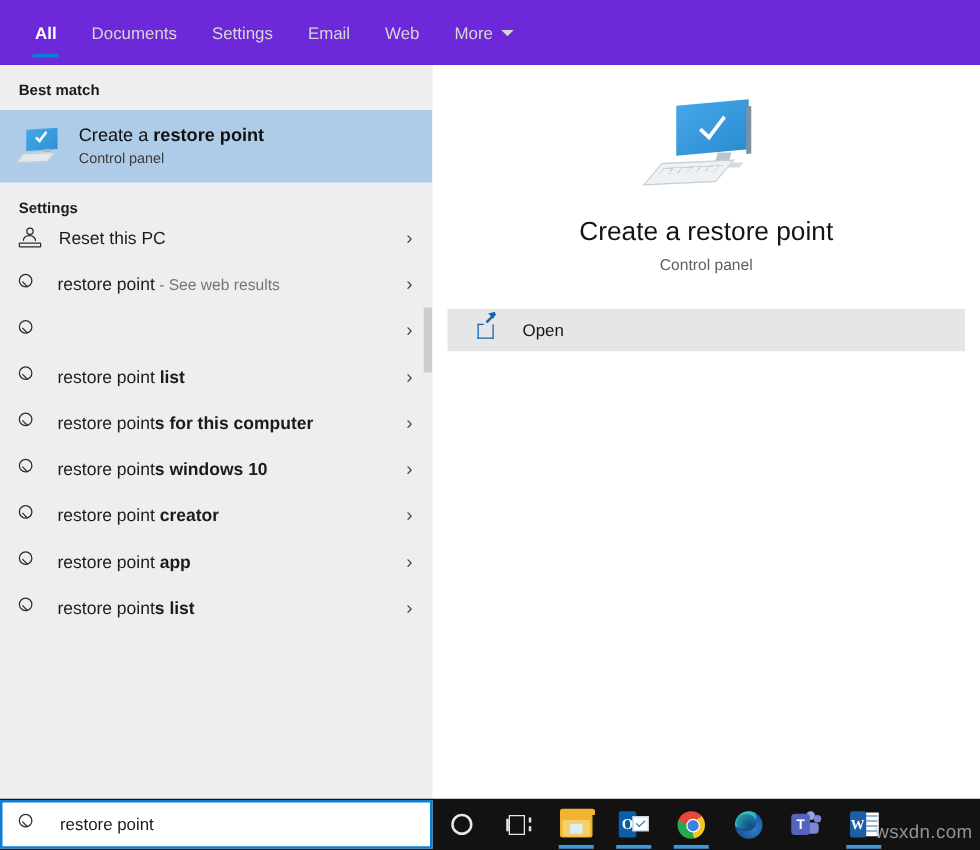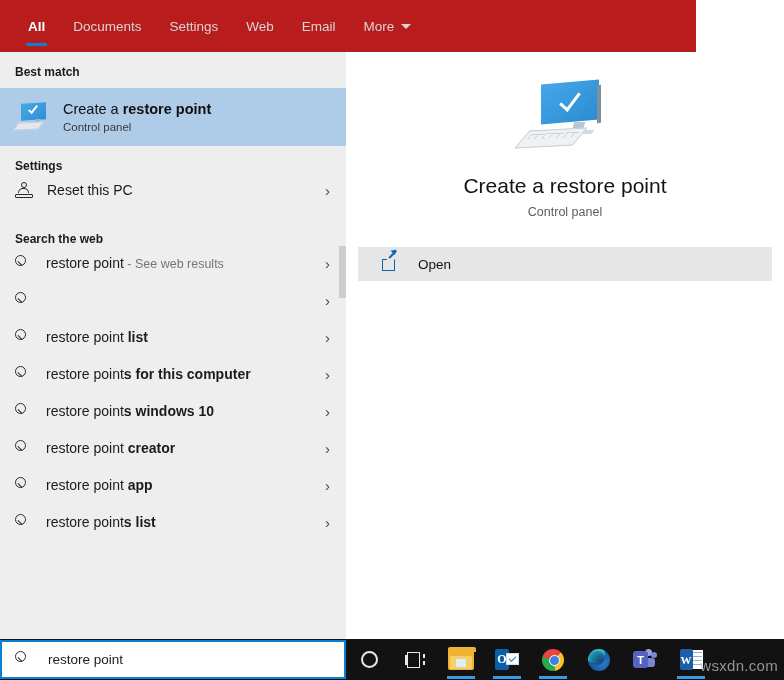--- a/index.html
+++ b/index.html
@@ -8,22 +8,22 @@
     font-family: "Liberation Sans", sans-serif;
     background: #ffffff;
     overflow: hidden;
   }
 
   .app { position: relative; width: 784px; height: 680px; }
 
   
   .topbar {
     position: absolute; left: 0; top: 0;
-    width: 696px; height: 52px;
-    background: #b91c1c;
+    width: 784px; height: 52px;
+    background: #6d28d9;
     display: flex; align-items: center;
   }
   .tabs { display: flex; align-items: stretch; height: 52px; padding-left: 14px; }
   .tab {
     position: relative;
     display: flex; align-items: center;
     padding: 0 14px;
     color: #d6d6d6;
     font-size: 13.5px;
     white-space: nowrap;
@@ -430,24 +430,24 @@
       <div class="tab active">
         <span>All</span>
       </div>
       <div class="tab">
         <span>Documents</span>
       </div>
       <div class="tab">
         <span>Settings</span>
       </div>
       <div class="tab">
+        <span>Email</span>
+      </div>
+      <div class="tab">
         <span>Web</span>
-      </div>
-      <div class="tab">
-        <span>Email</span>
       </div>
       <div class="tab">
         <span>More</span>
         <span class="caret"></span>
       </div>
     </div>
   </div>
 
   <div class="left-panel">
 
@@ -471,21 +471,20 @@
     <div class="row">
       <div class="icon-resetpc">
         <div class="head"></div>
           <div class="body"></div>
           <div class="base"></div>
       </div>
       <div class="label">Reset this PC</div>
       <div class="chev">›</div>
     </div>
 
-    <div class="section-label">Search the web</div>
 
     <div class="row">
       <div class="icon-search">
           <div class="ring"></div>
           <div class="handle"></div>
         </div>
       <div class="label"><span>restore point</span><b></b><span class="gray"> - See web results</span></div>
       <div class="chev">›</div>
     </div>
 

